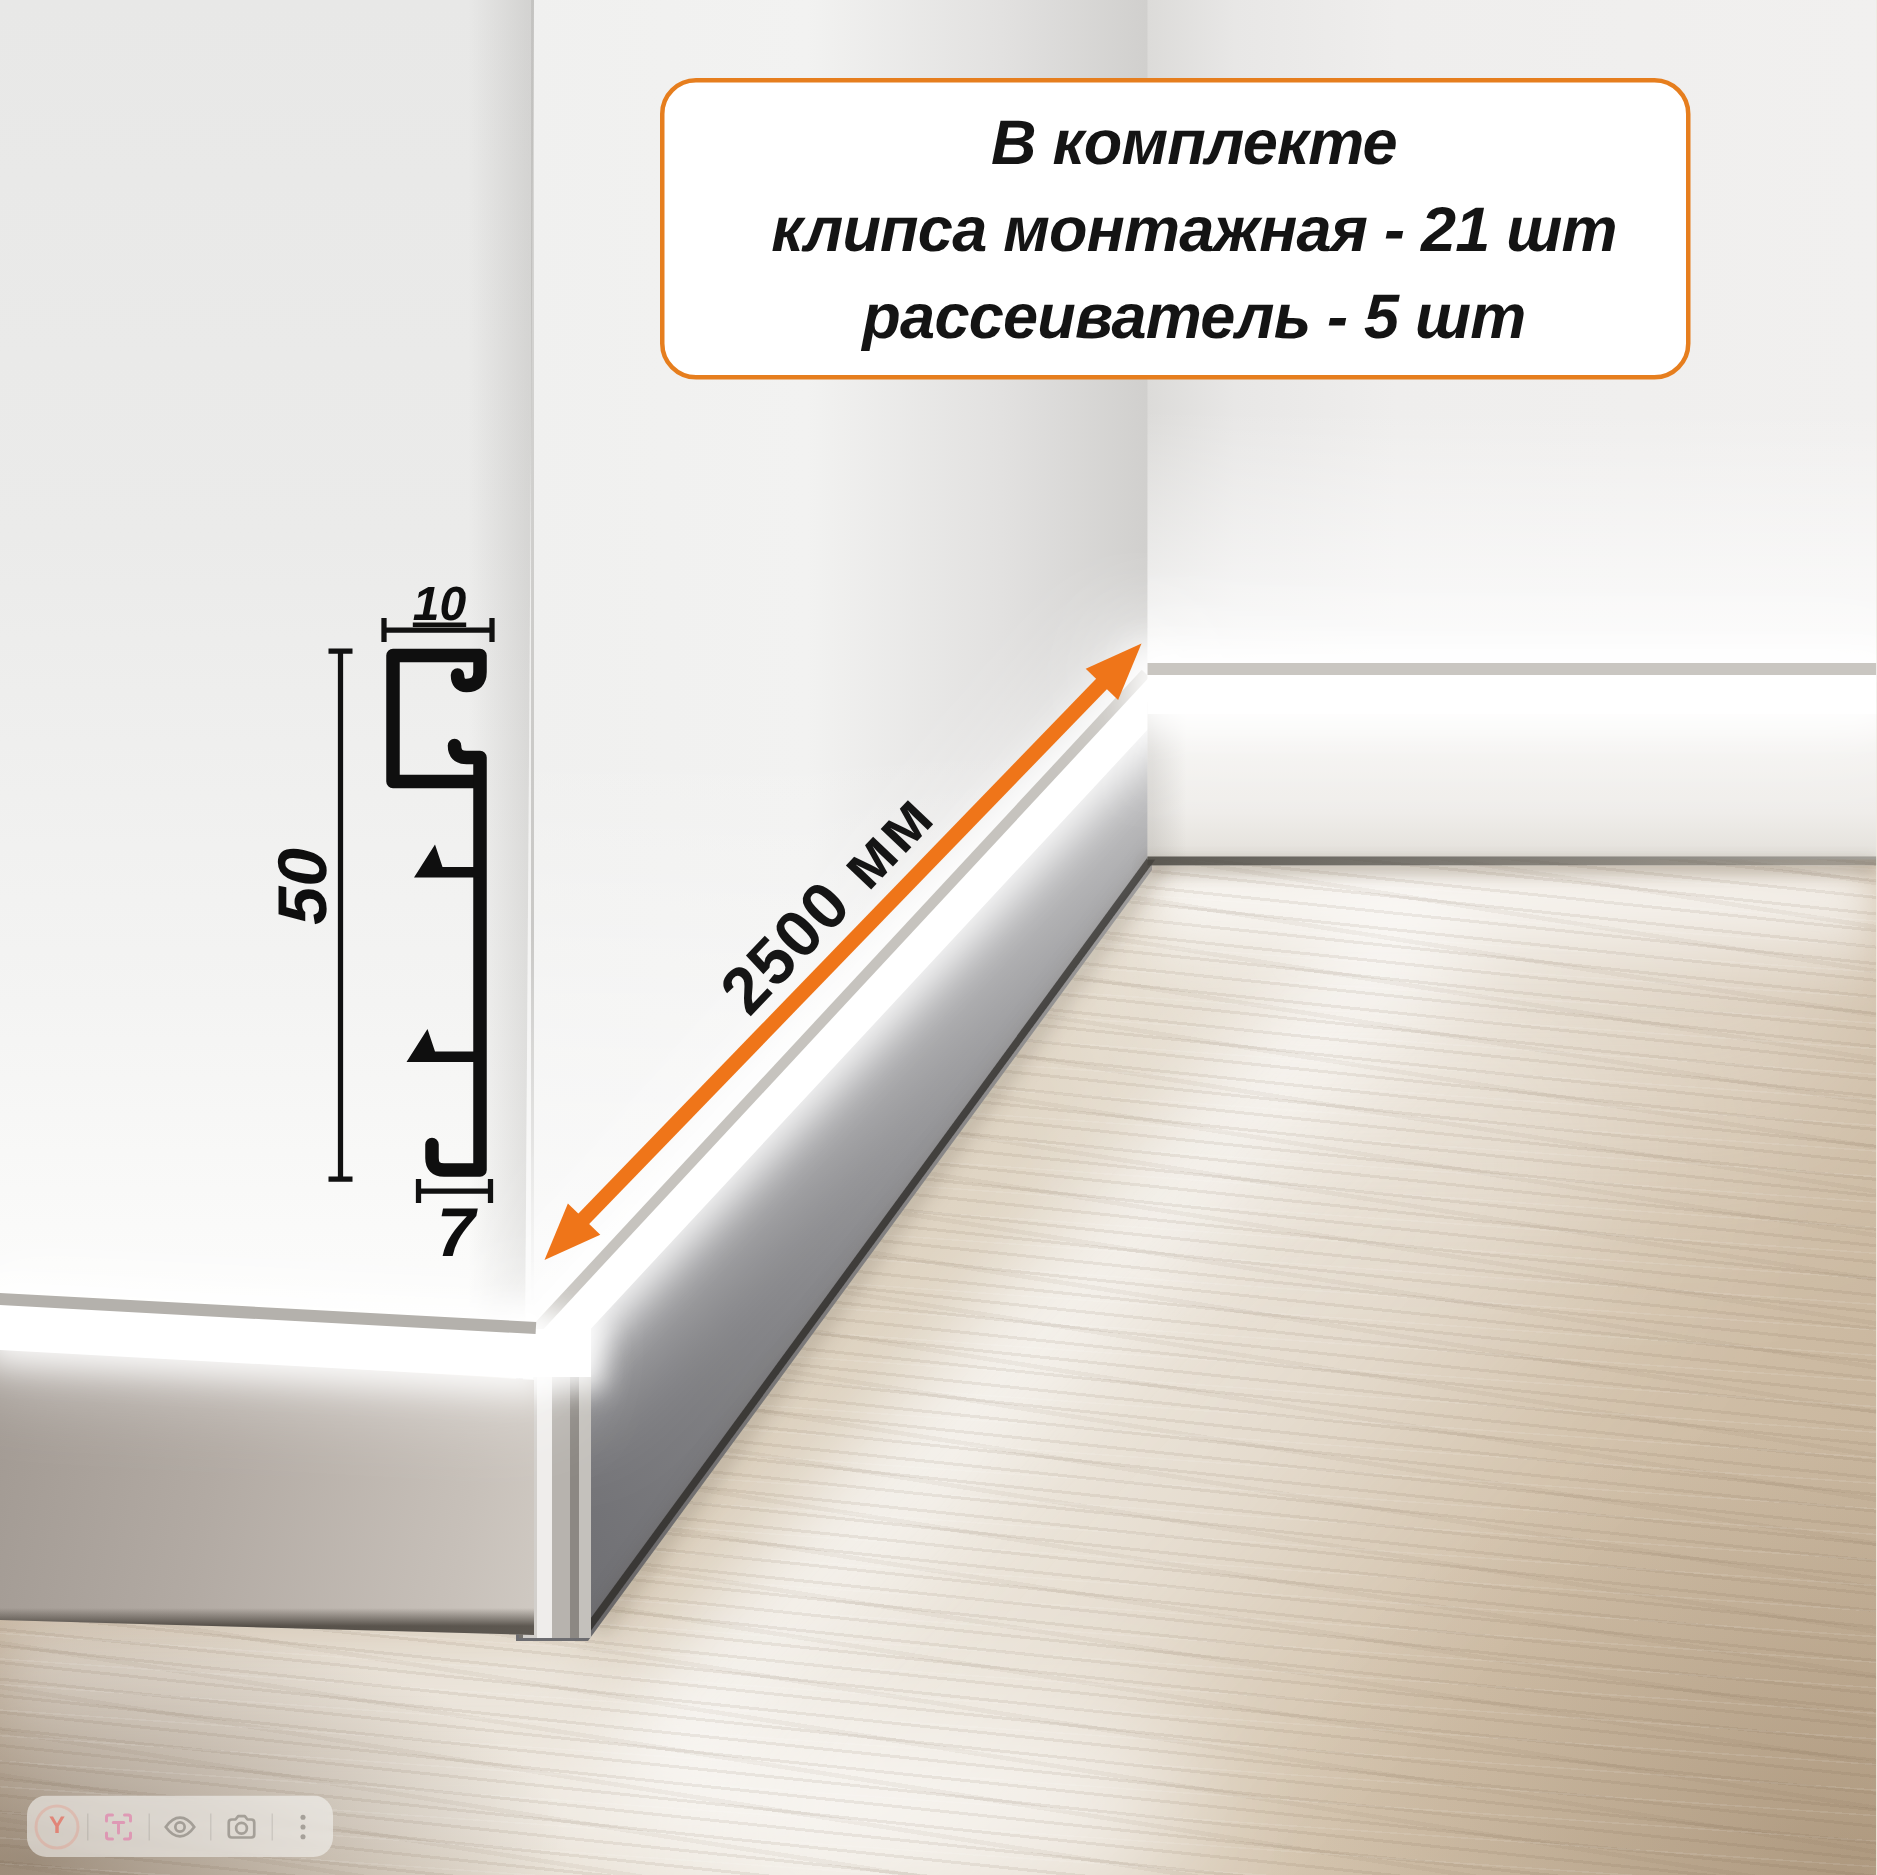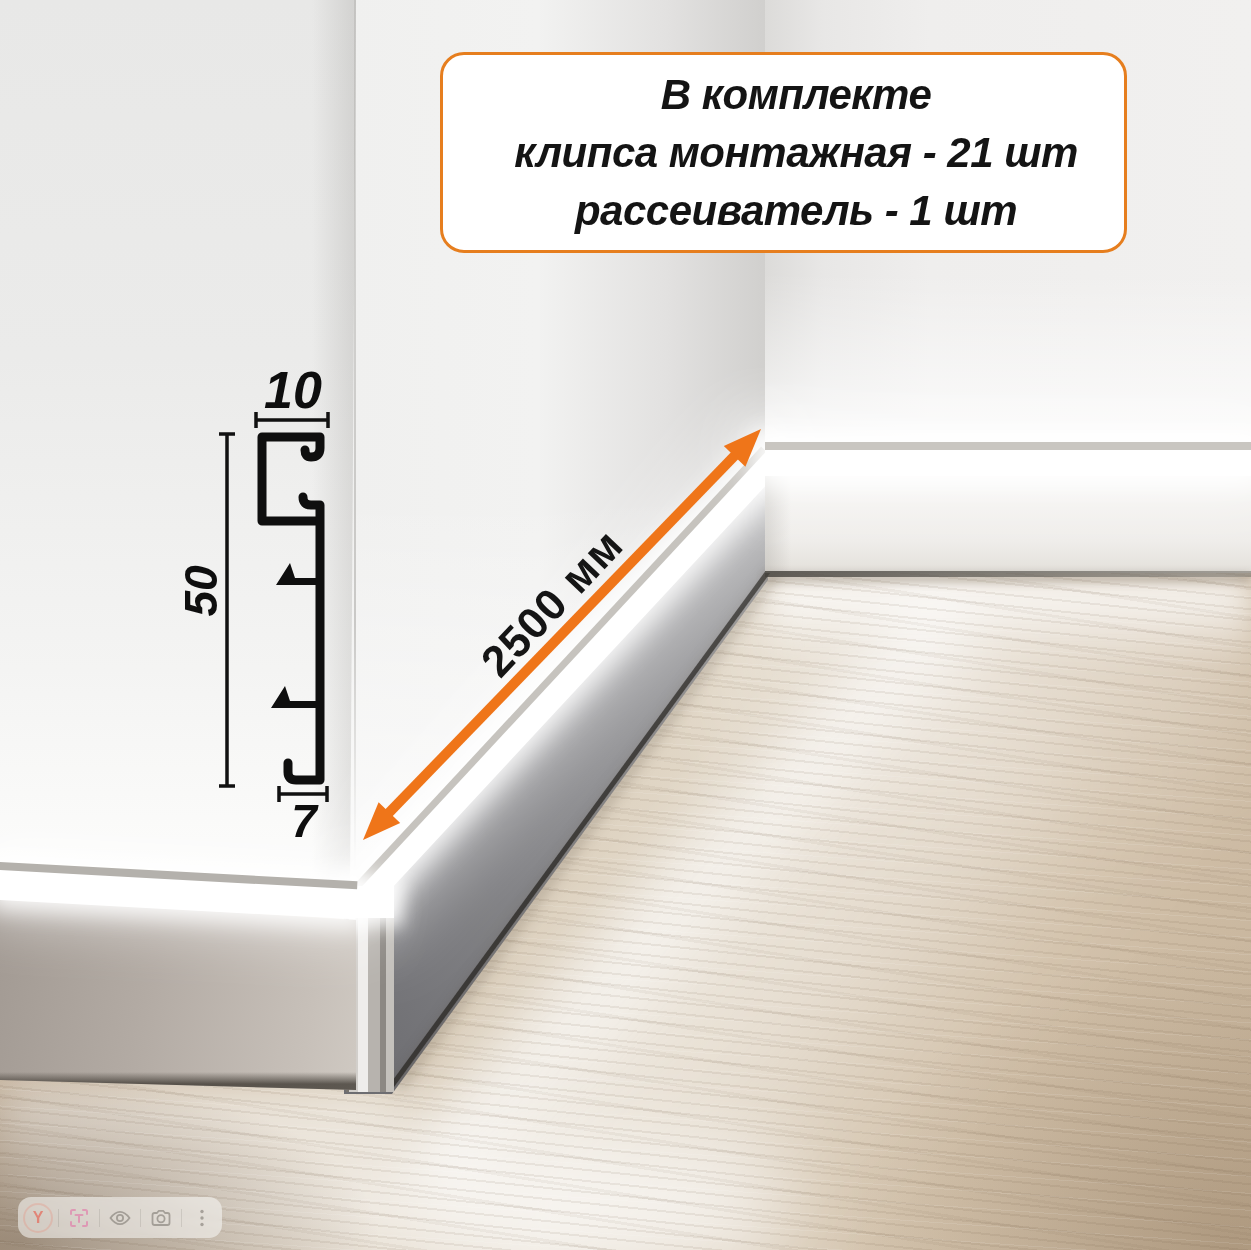--- a/index.html
+++ b/index.html
@@ -99,21 +99,21 @@
 
   
   .callout{left:440px;top:52px;width:687px;height:201px;box-sizing:border-box;
     background:#ffffff;border:3px solid #E67E1E;border-radius:24px;
     display:flex;flex-direction:column;justify-content:center;align-items:center;
     text-align:center;color:#141414;font-weight:bold;font-style:italic;
     font-size:42px;line-height:58px;letter-spacing:-.5px;padding-left:25px;}
   .overlay-svg{position:absolute;left:0;top:0;pointer-events:none;}
   .dim-label{position:absolute;color:#0e0e0e;font-weight:bold;font-style:italic;
     text-align:center;pointer-events:none;}
-  .lbl-10{left:263px;top:360px;width:60px;font-size:52px;}
+  .lbl-10{left:263px;top:384px;width:60px;font-size:32px;text-decoration:underline;}
   .lbl-50{left:161px;top:564px;width:80px;font-size:46px;transform:rotate(-90deg);}
   .lbl-7{left:274px;top:794px;width:60px;font-size:46px;}
   .lbl-len{left:432px;top:578px;width:240px;font-size:44px;font-weight:bold;
     color:#151515;text-align:center;letter-spacing:1px;
     transform:rotate(-46.5deg);position:absolute;pointer-events:none;}
 
   
   .toolbar{left:18px;top:1197px;width:204px;height:41px;border-radius:13px;
     background:rgba(250,249,247,.55);backdrop-filter:blur(3px);
     display:flex;align-items:center;justify-content:space-evenly;}
@@ -153,21 +153,21 @@
   <div class="abs corner-led"></div>
   <div class="abs skirt-bl-face"></div>
   <div class="abs led-bl"></div>
   <div class="abs skirt-right-face"></div>
   <div class="abs skirt-right-edge"></div>
   <div class="abs led-right"></div>
 
   <div class="abs callout">
     <div>В комплекте</div>
     <div>клипса монтажная - 21 шт</div>
-    <div>рассеиватель - 1 шт</div>
+    <div>рассеиватель - 5 шт</div>
   </div>
 
   <svg class="overlay-svg" width="1251" height="1250" viewBox="0 0 1251 1250">
     <g stroke="#0f0f0f" stroke-width="9" fill="none" stroke-linecap="round" stroke-linejoin="round">
       <path d="M316 521 L262 521 L262 437 L320 437 L320 448 Q320 457 311 457 Q305 457 305 450"></path>
       <path d="M303 497 Q303 505 311 505 L320 505 L320 780 L296 780 Q288 780 288 772 L288 763"></path>
     </g>
     <g fill="#0f0f0f" stroke="none">
       <path d="M320 585 L276 585 L290 563 L295 578 L320 578 Z"></path>
       <path d="M320 708 L271 708 L285 686 L290 701 L320 701 Z"></path>

